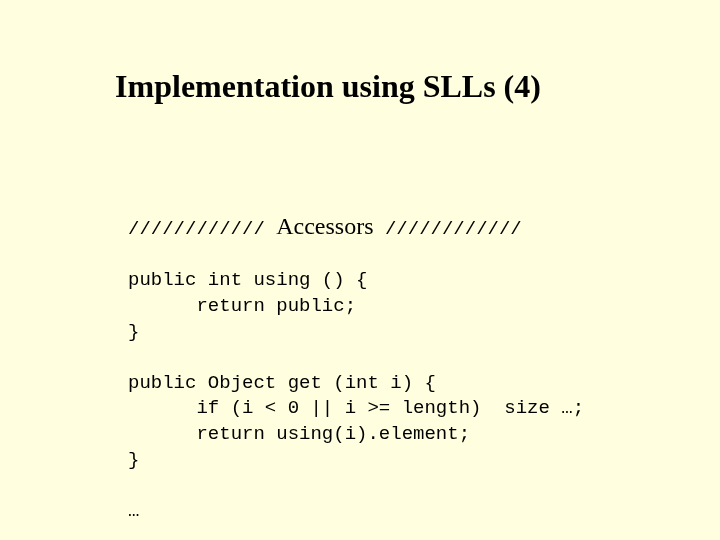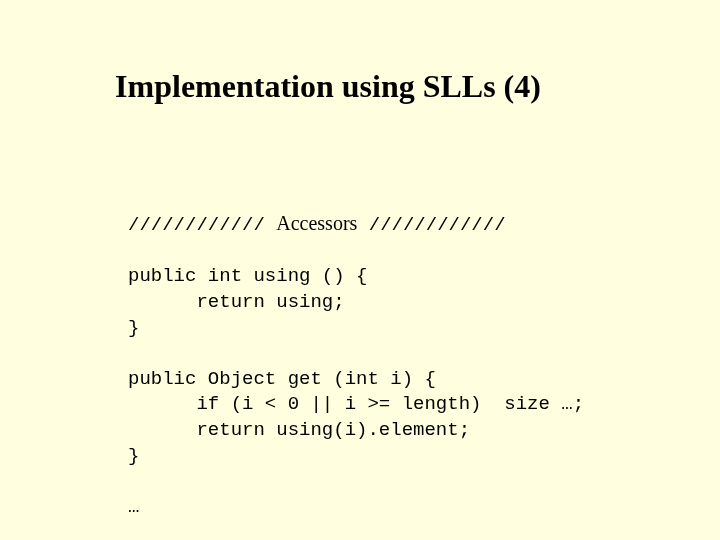--- a/index.html
+++ b/index.html
@@ -50,21 +50,21 @@
     top: 170px;
     left: 128px;
     font-family: "Courier New", Courier, monospace;
     font-size: 19px;
     line-height: 1.35;
     white-space: pre;
   }
   .kw { font-weight: normal; }
   .serif-word {
     font-family: "Times New Roman", Times, serif;
-    font-size: 20px;
+    font-size: 24px;
     text-align: center;
   }
   .page-num {
     position: absolute;
     right: 26px;
     bottom: 22px;
     font-size: 17px;
     color: #0f766e;
     font-family: Arial, sans-serif;
   }
@@ -73,21 +73,21 @@
 <body>
 
 <div class="slide">
 
   <div class="title">Implementation using SLLs (4)</div>
 
 
   <div class="code-block"><span>////////////</span> <span class="serif-word">Accessors</span> <span>////////////</span>
 
 <span class="kw">public</span> <span class="kw">int</span><span> using () {</span>
-      <span class="kw">return</span><span> using;</span>
+      <span class="kw">return</span><span> public;</span>
 <span>}</span>
 
 <span class="kw">public</span> <span>Object</span><span> get (int i) {</span>
       <span class="kw">if</span><span> (i &lt; 0 || i &gt;= length)  </span><span class="kw">size</span><span> …;</span>
       <span class="kw">return</span><span> using(i).element;</span>
 <span>}</span>
 
 <span>…</span></div>
 
   <div class="page-num">29</div>

